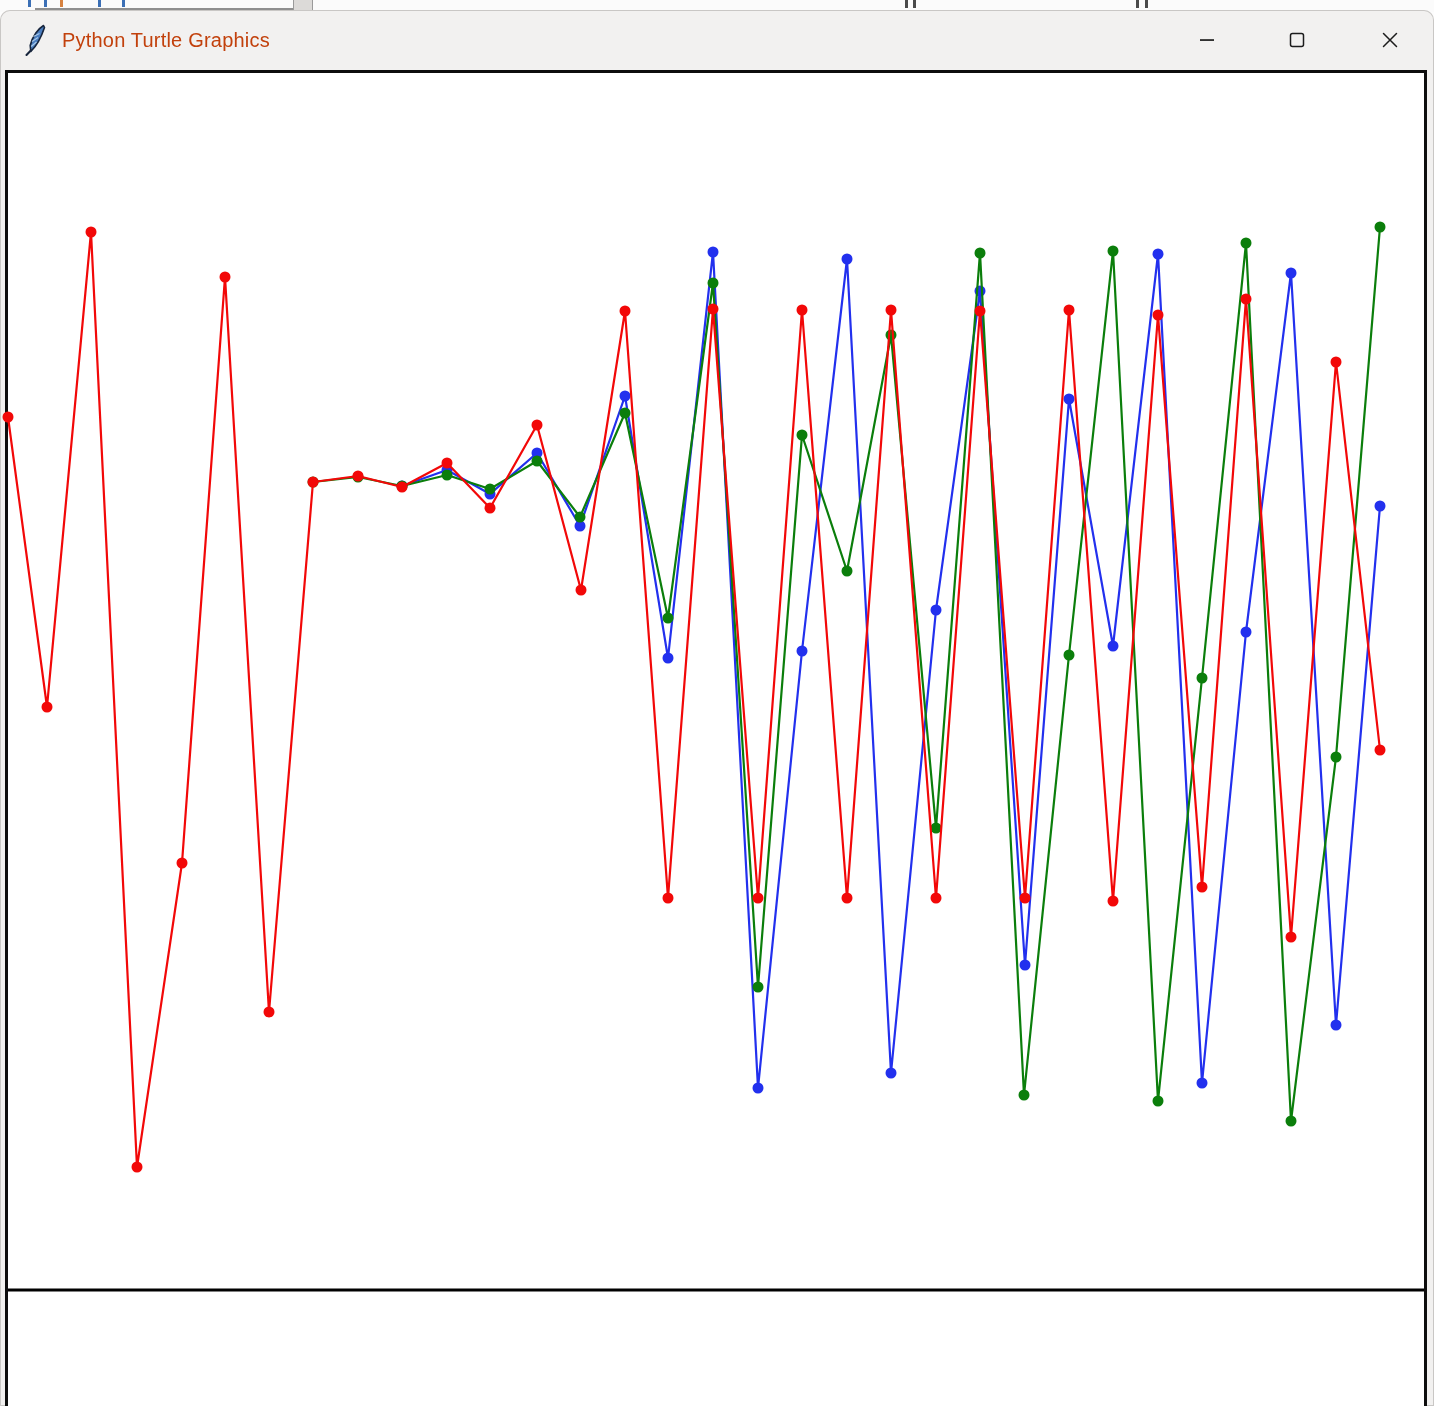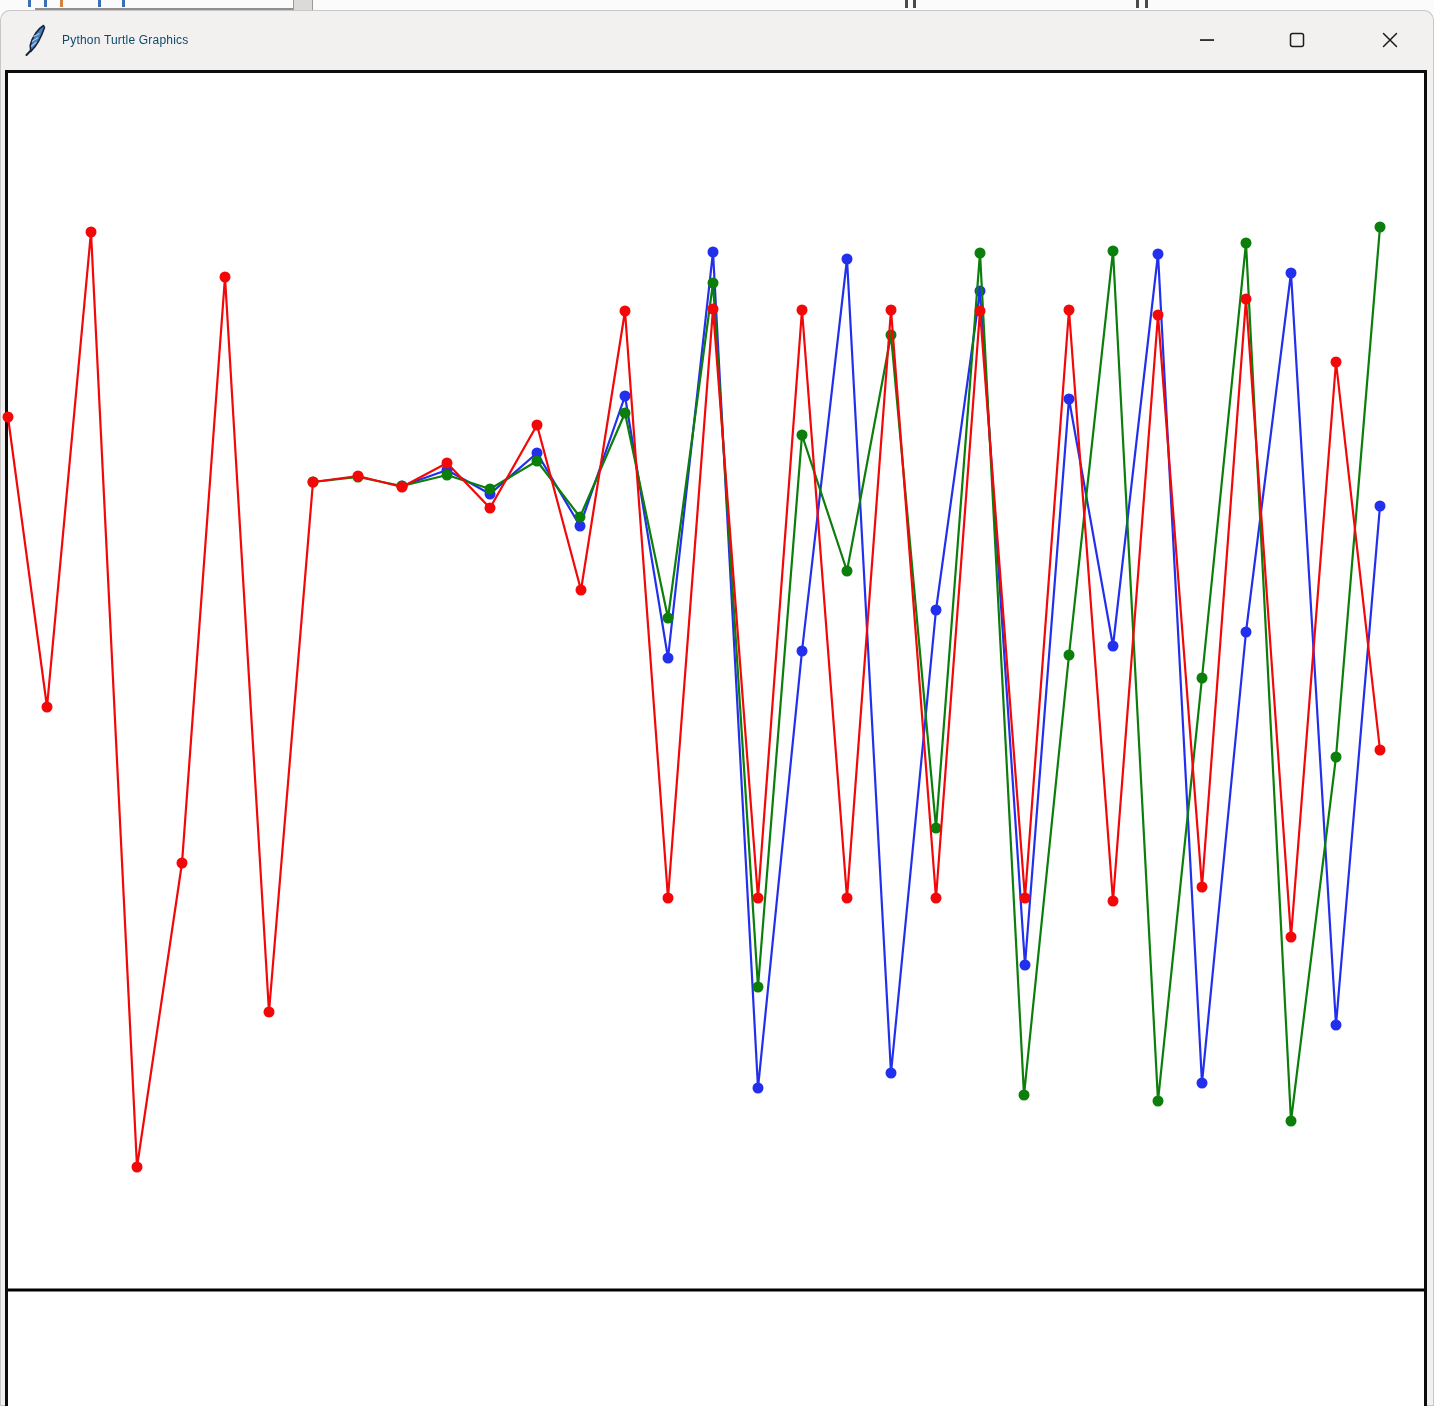--- a/index.html
+++ b/index.html
@@ -14,21 +14,21 @@
   .fb{top:0;width:3px;height:7px;background:#3b6fb5;}
   .fo{top:0;width:3px;height:7px;background:#d6813f;}
   .fd{top:0;width:3px;height:8px;background:#4a4a4a;}
 
   
   .window{position:absolute;top:10px;left:0;width:1434px;height:1396px;
           background:#f2f1f0;border-radius:10px 10px 0 0;
           box-shadow:inset 0 0 0 1px #c9c7c5;}
   .titlebar{position:absolute;top:0;left:0;width:100%;height:60px;display:flex;align-items:center;}
   .app-icon{margin-left:22px;width:26px;height:32px;flex:0 0 auto;}
-  .title-text{margin-left:14px;font-size:12px;color:#0c4a6e;letter-spacing:.2px;text-align:center;}
+  .title-text{margin-left:14px;font-size:20px;color:#c2410c;letter-spacing:.2px;text-align:center;}
   .winbtn{position:absolute;top:7px;width:46px;height:46px;display:flex;align-items:center;justify-content:center;}
   .btn-min{left:1184px;}
   .btn-max{left:1274px;}
   .btn-close{left:1367px;}
 
   
   .canvas-wrap{position:absolute;top:60px;left:5px;right:7px;bottom:0;
                background:#ffffff;border:3px solid #0d0d0d;border-bottom:none;}
   svg.overlay{position:absolute;top:0;left:0;width:1434px;height:1406px;pointer-events:none;}
 </style>

